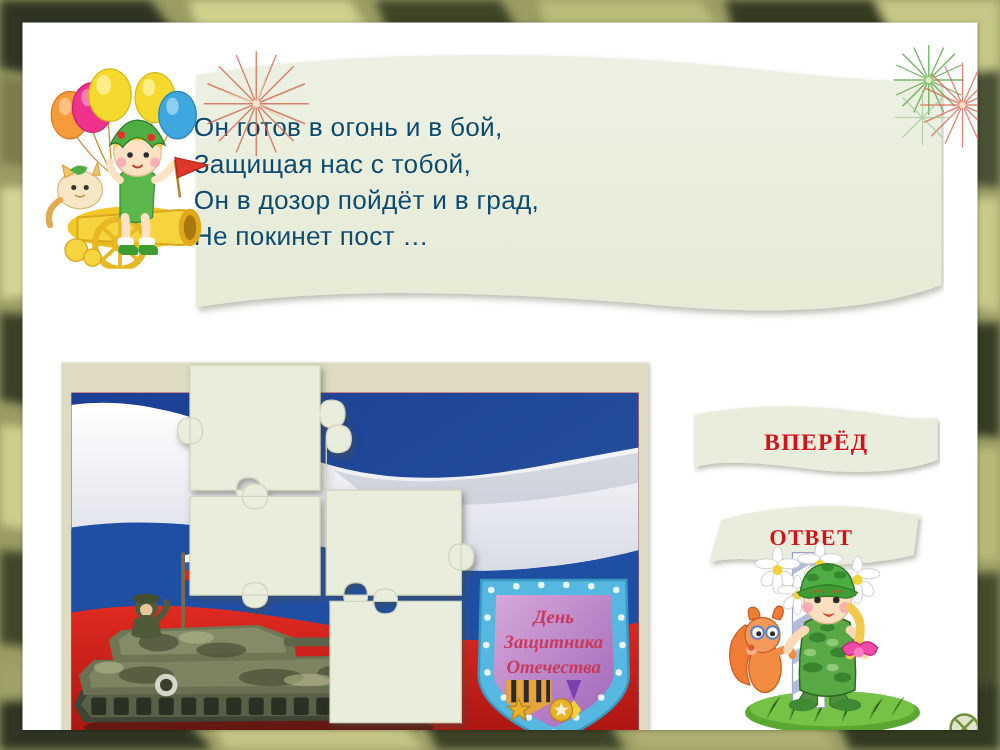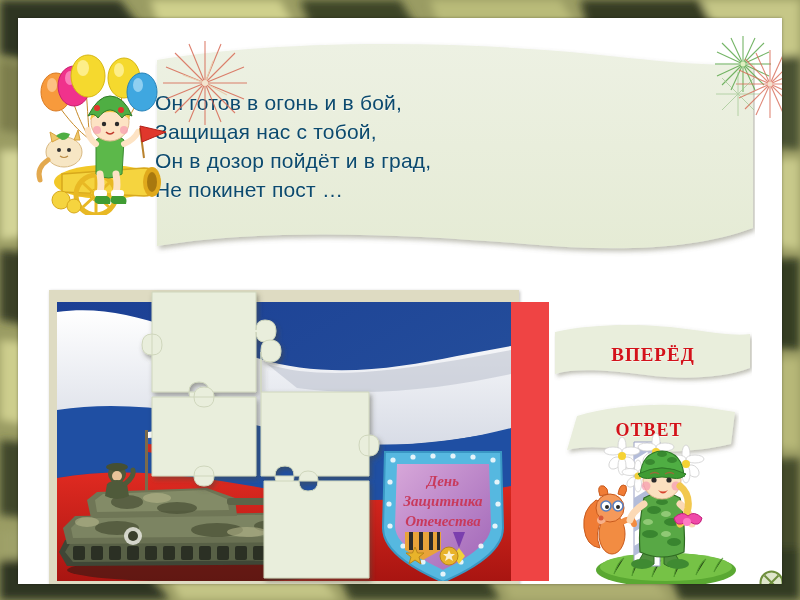--- a/index.html
+++ b/index.html
@@ -43,21 +43,21 @@
 
   
   .cannon-art{position:absolute;left:8px;top:22px;width:160px;height:175px;}
 
   
   .photo-frame{
     position:absolute;left:31px;top:272px;width:470px;height:295px;
     background:#dedbc2;
     box-shadow:1px 1px 3px rgba(0,0,0,.25);
   }
-  .photo-inner{position:absolute;left:8px;top:12px;width:492px;height:279px;overflow:hidden;background:#ef4444;}
+  .photo-inner{position:absolute;left:8px;top:24px;width:454px;height:279px;overflow:hidden;background:#ef4444;}
   .photo-inner svg{display:block;}
   .puzzle-layer{position:absolute;left:31px;top:262px;width:470px;height:310px;}
 
   
   .btn-banner{position:absolute;cursor:pointer;}
   .btn-otvet{left:536px;top:306px;width:198px;height:62px;}
   .btn-vpered{left:541px;top:384px;width:180px;height:56px;}
   .btn-label{
     position:absolute;left:0;top:0;width:100%;height:100%;
     display:flex;align-items:center;justify-content:center;

